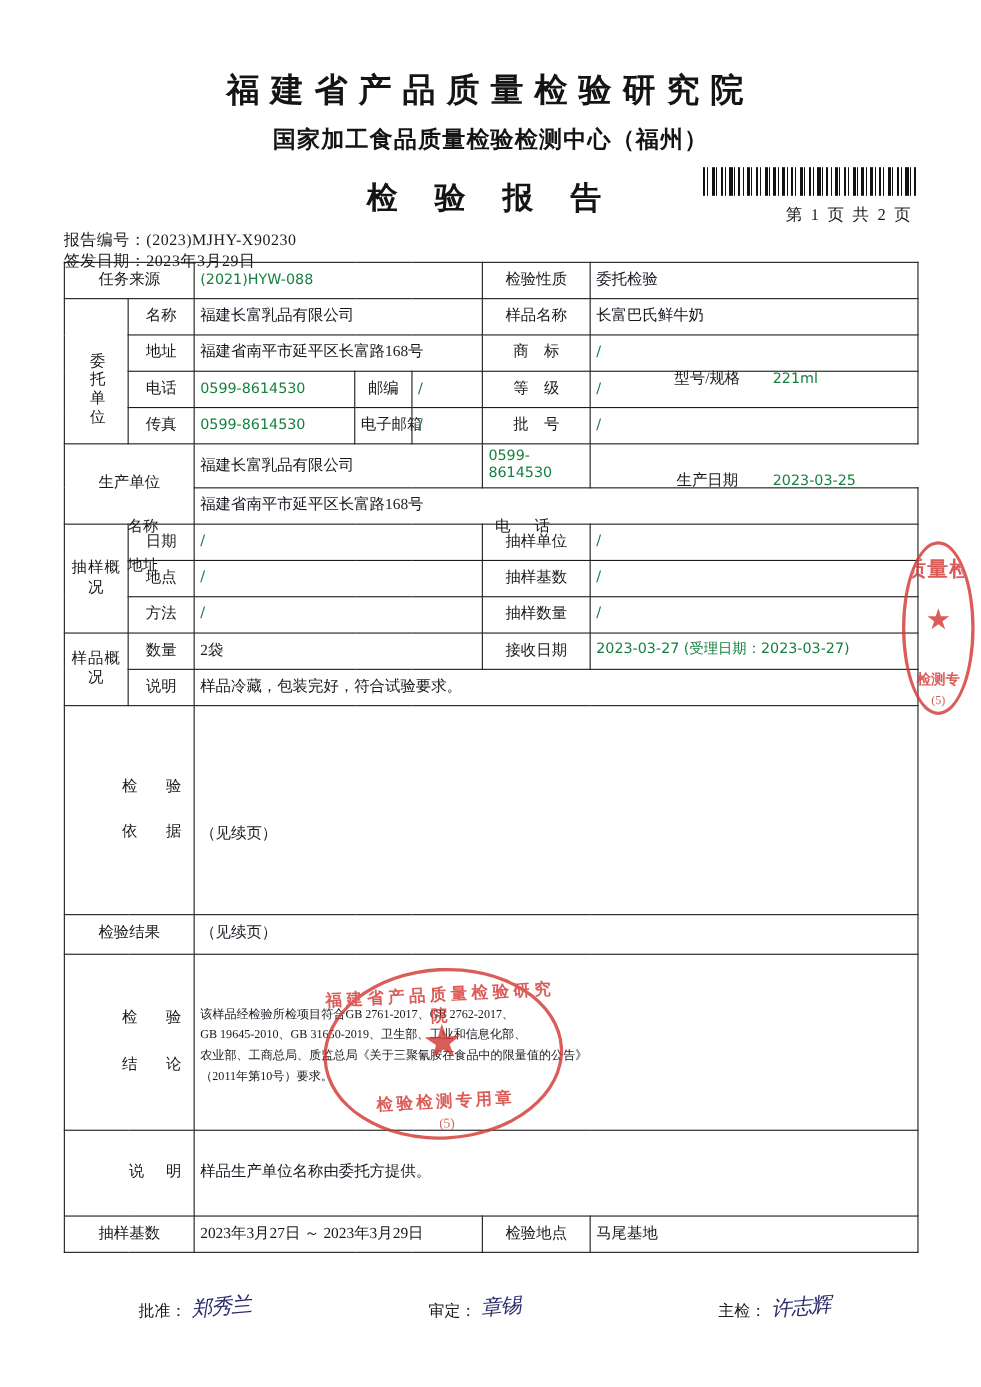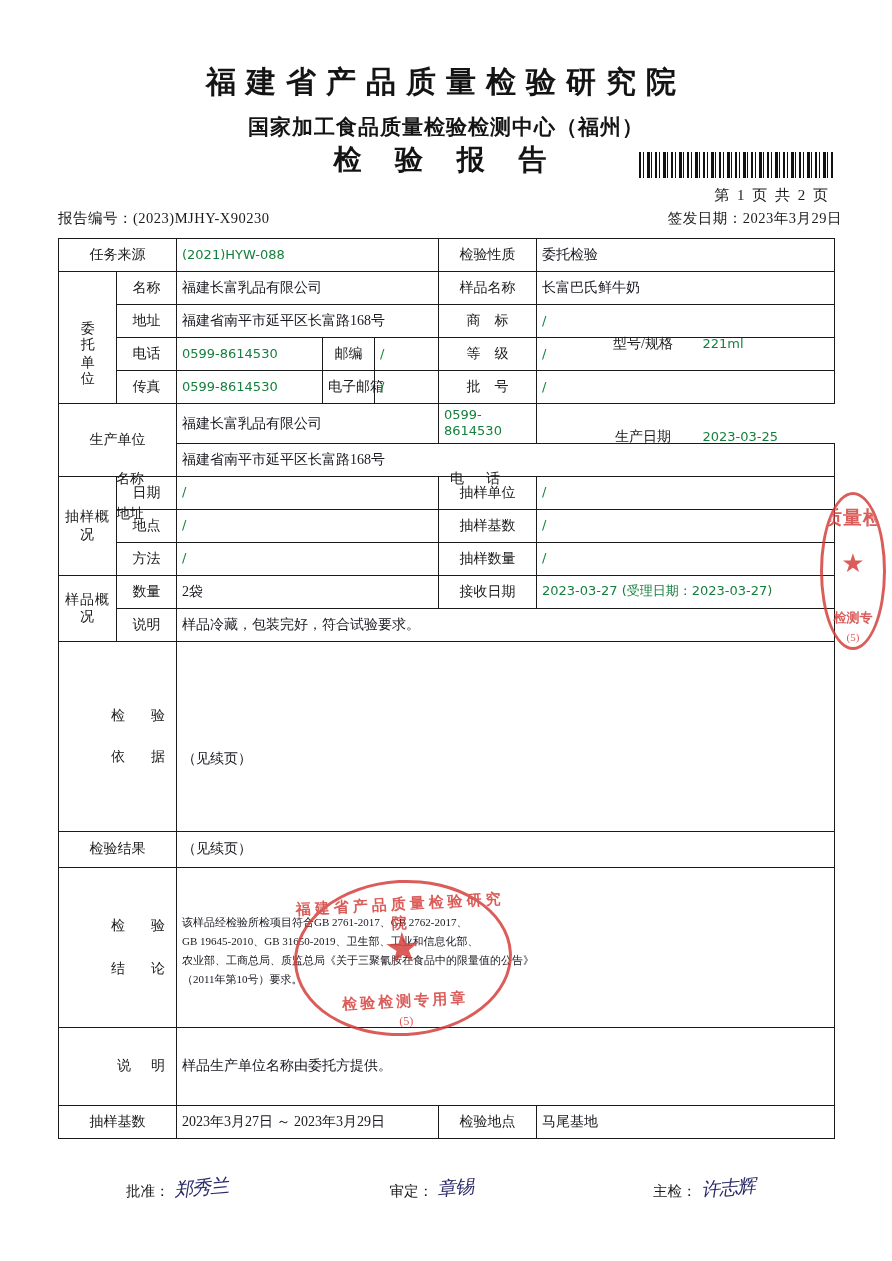--- a/index.html
+++ b/index.html
@@ -40,21 +40,21 @@
     letter-spacing: 1px;
     font-weight: 700;
     margin-top: 10px;
     color: #141414;
     font-family: "DejaVu Serif", "Liberation Serif", serif;
   }
   .report-title {
     font-size: 28px;
     letter-spacing: 12px;
     font-weight: 700;
-    margin-top: 0;
+    margin-top: 20px;
     color: #141414;
     font-family: "DejaVu Serif", "Liberation Serif", serif;
   }
 
   
   .barcode {
     position: absolute;
     top: 152px;
     right: 58px;
     width: 195px;
@@ -75,24 +75,25 @@
     right: 62px;
     font-size: 15px;
     letter-spacing: 2px;
   }
 
   
   .meta-row {
     position: absolute;
     top: 209px;
     left: 58px;
-    right: 50px;
+    right: 62px;
     display: flex;
     justify-content: space-between;
     font-size: 14.5px;
+    flex-direction: column;
   }
   .meta-left { letter-spacing: 0.5px; }
   .meta-right { letter-spacing: 0.5px; }
 
   
   table.doc {
     position: absolute;
     top: 238px;
     left: 58px;
     width: 776px;

